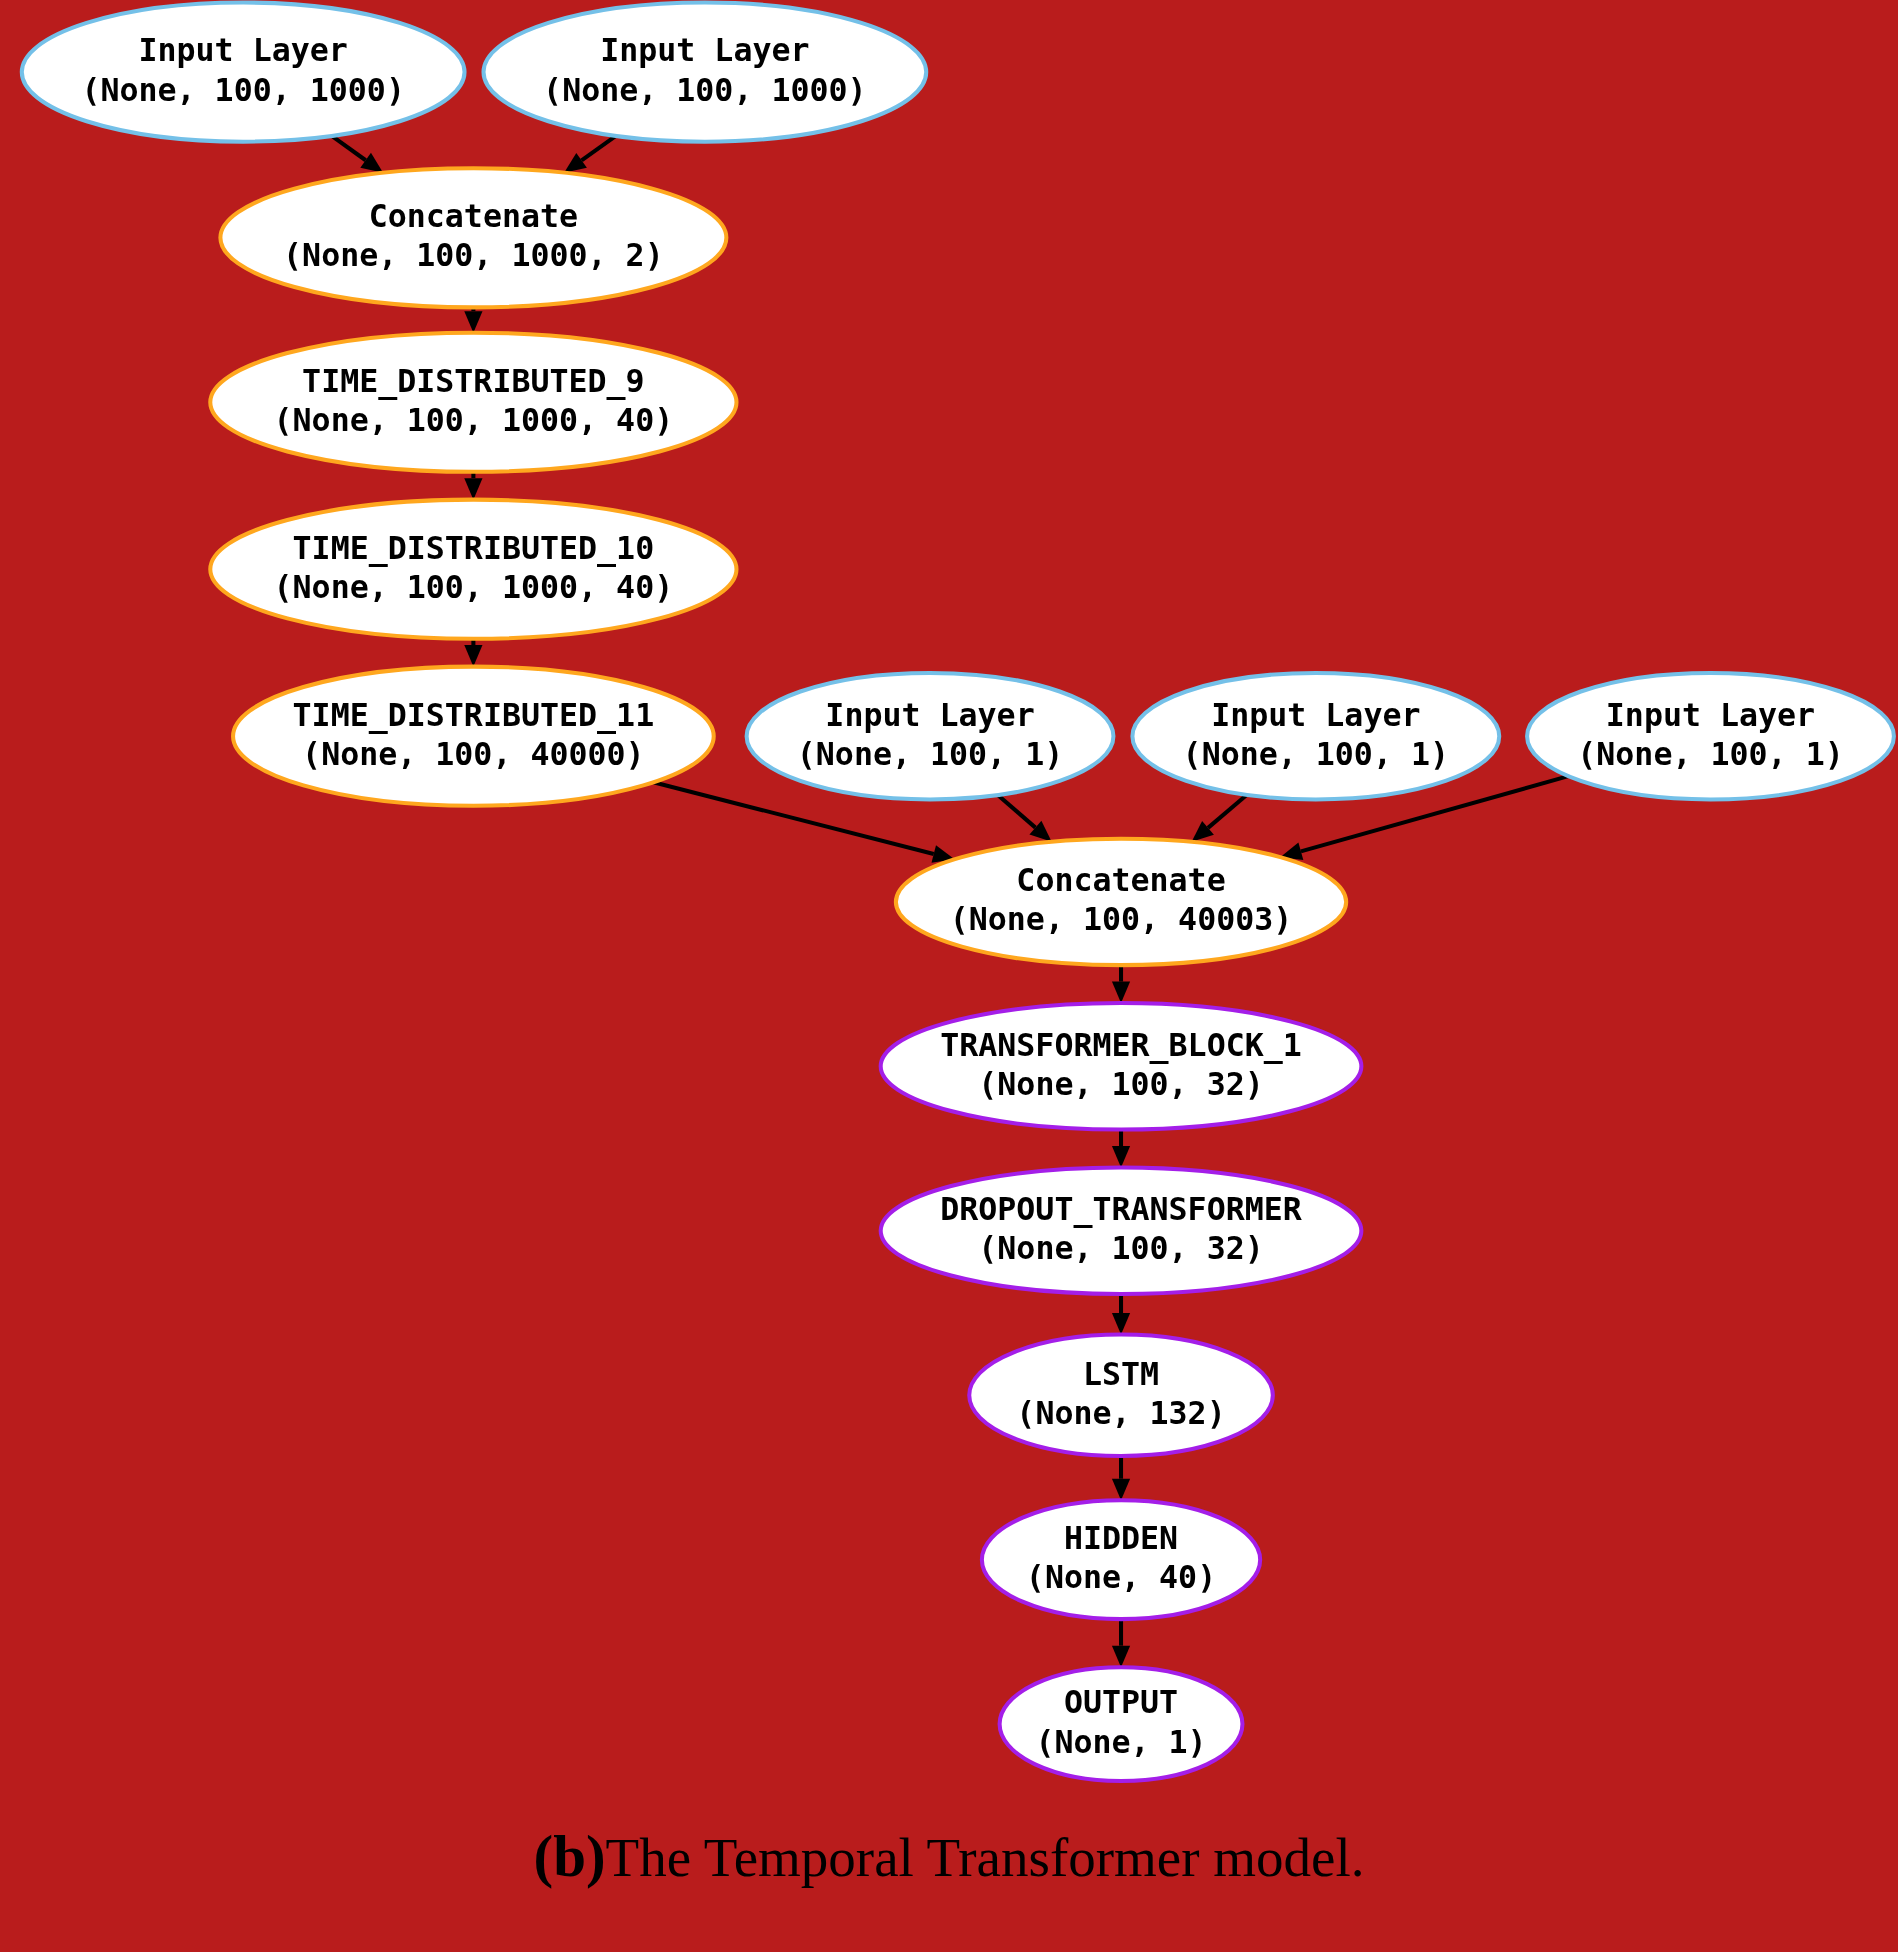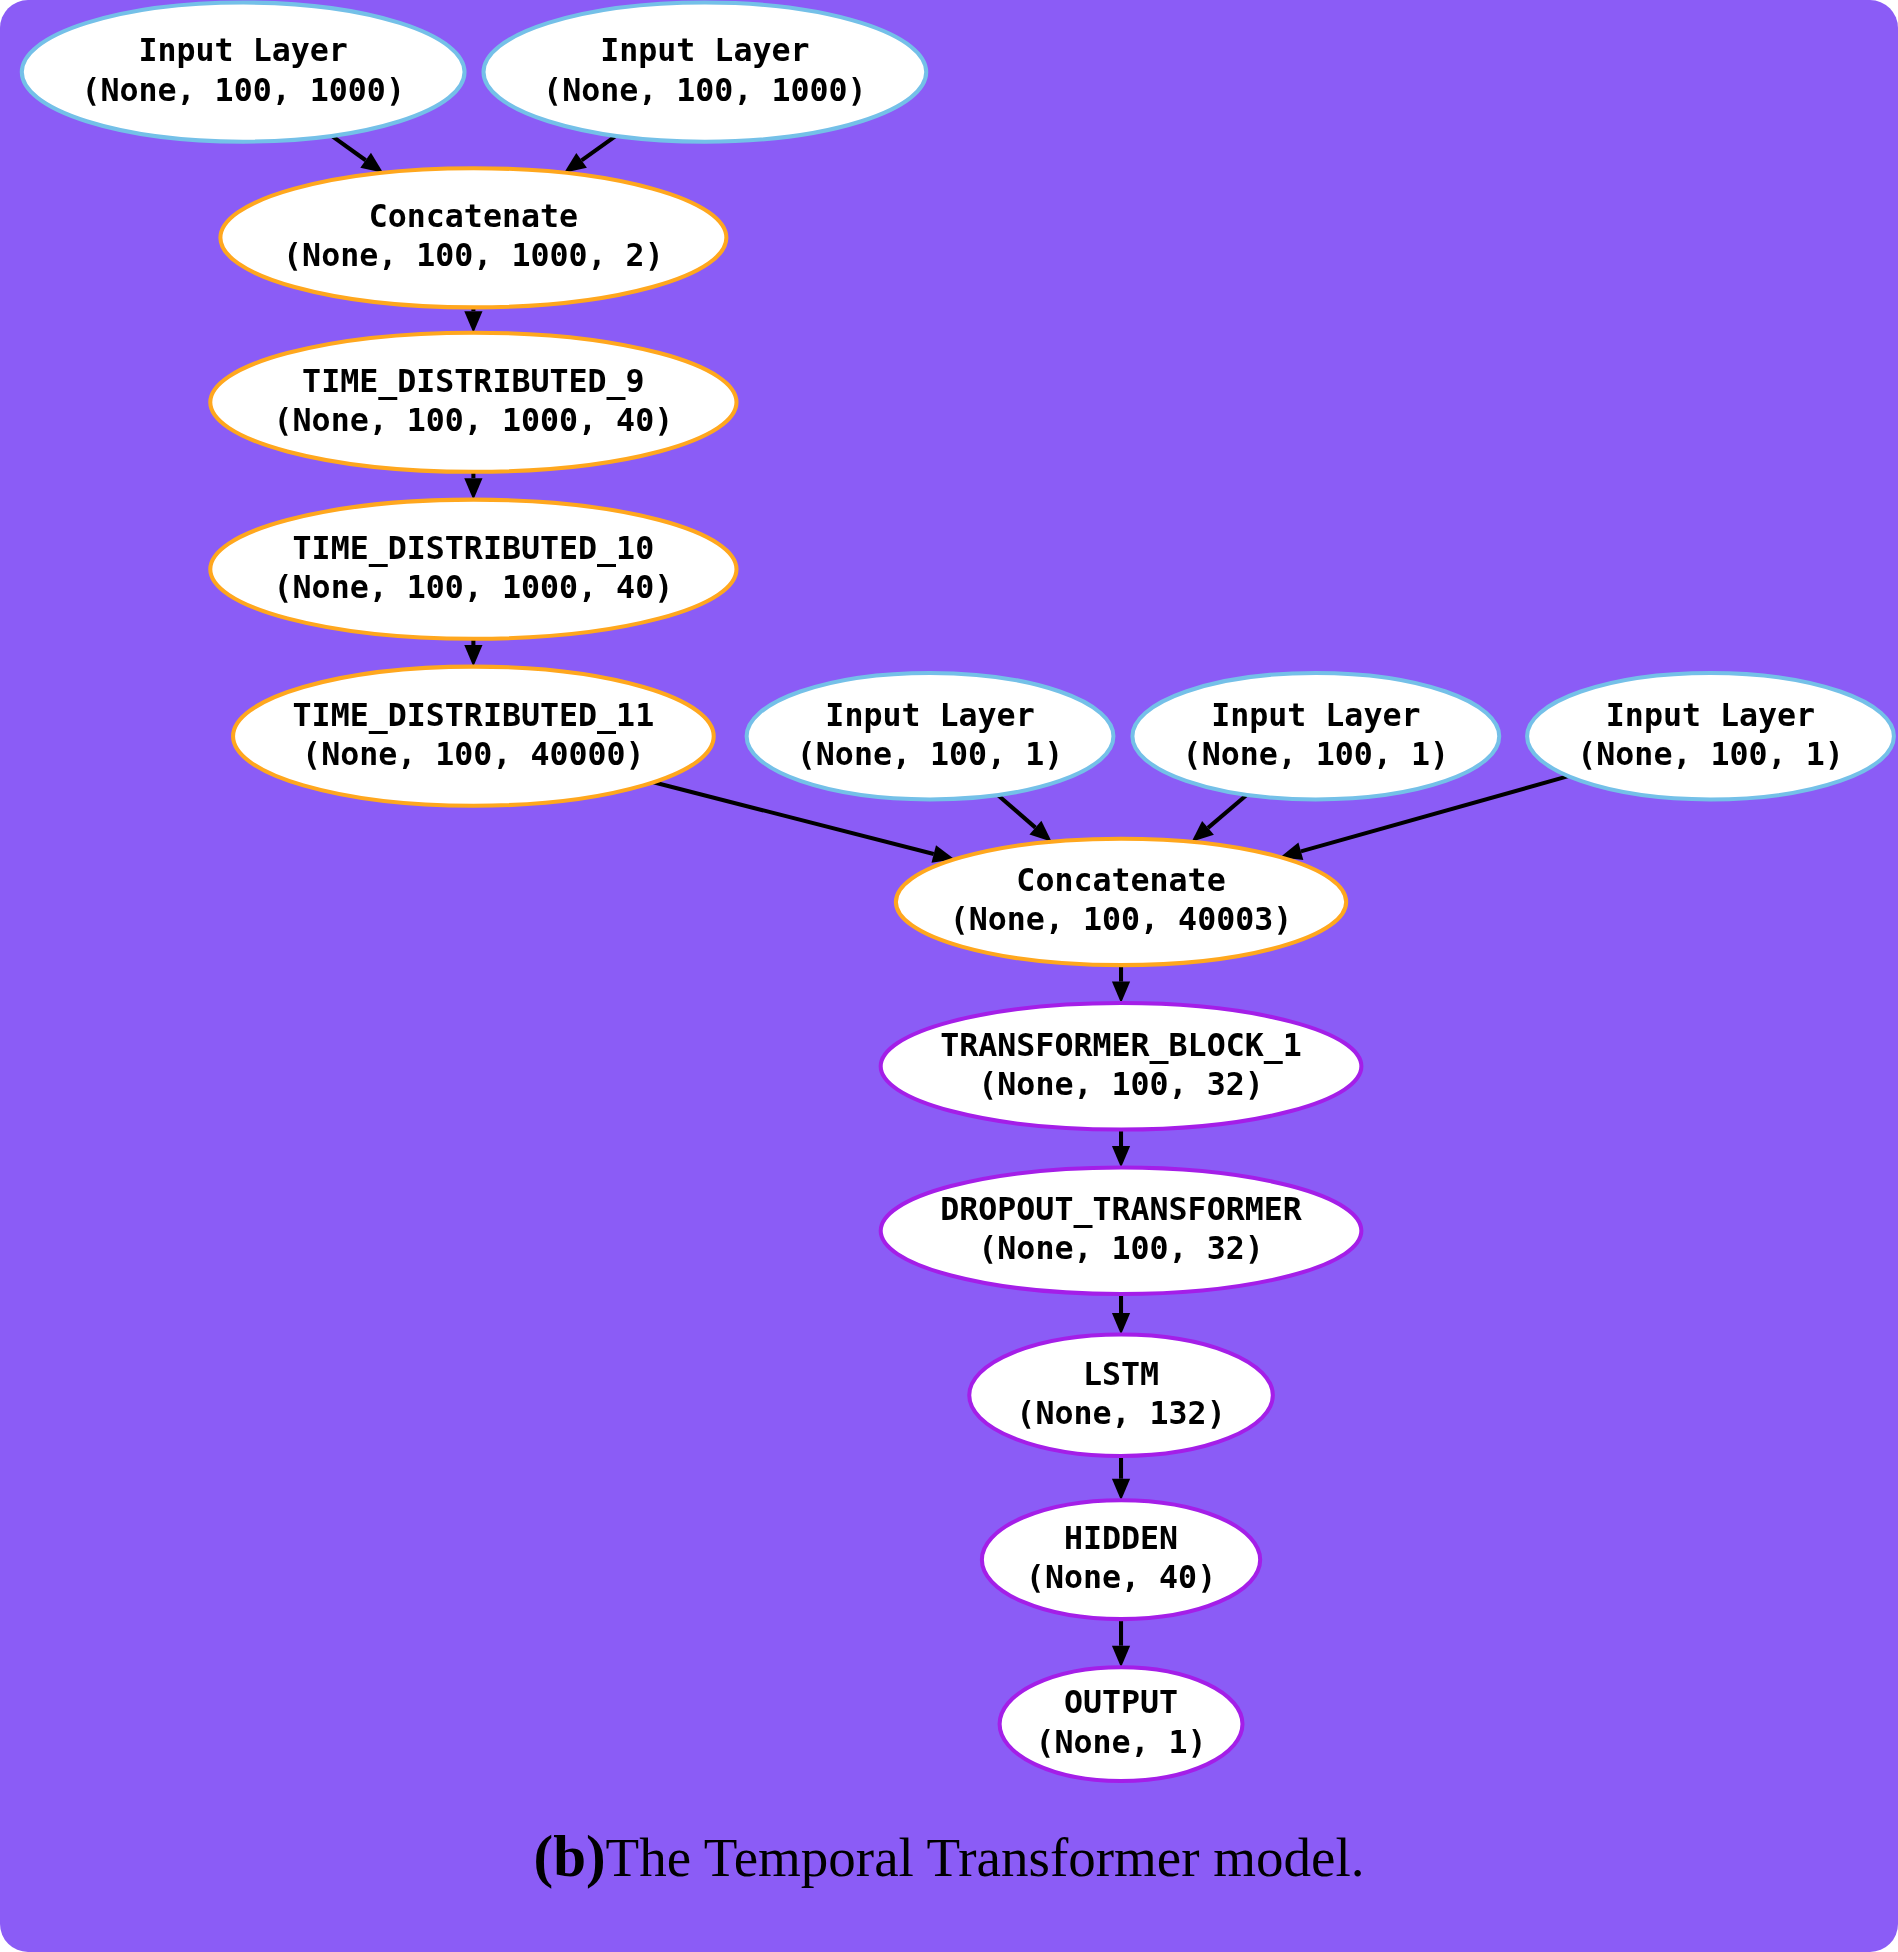--- a/index.html
+++ b/index.html
@@ -7,23 +7,22 @@
     padding: 0;
     background: #ffffff;
   }
   body {
     font-family: "DejaVu Sans Mono", monospace;
   }
   #page {
     position: relative;
     width: 1898px;
     height: 1952px;
-    background: #8b5cf6;
+    background: #b91c1c;
     overflow: hidden;
-    border-radius: 28px;
   }
   #graph-svg {
     position: absolute;
     left: 0;
     top: 0;
     width: 1898px;
     height: 1800px;
   }
   .node-ellipse {
     fill: #ffffff;

